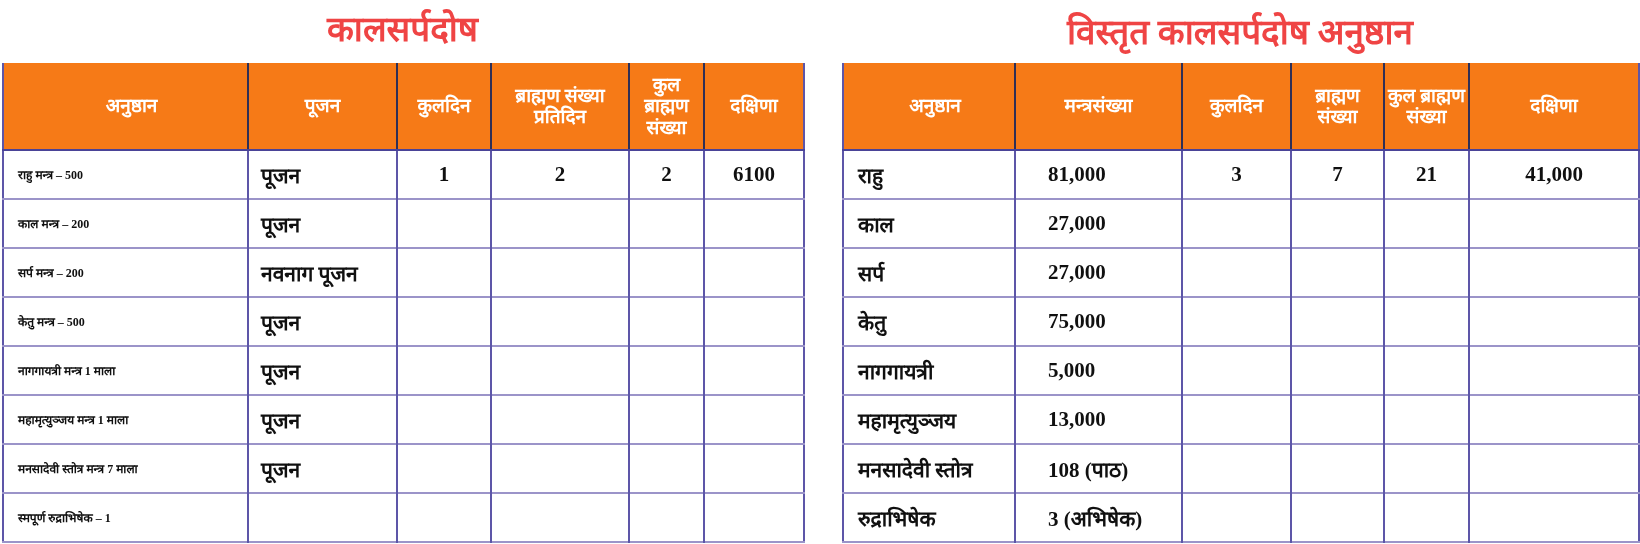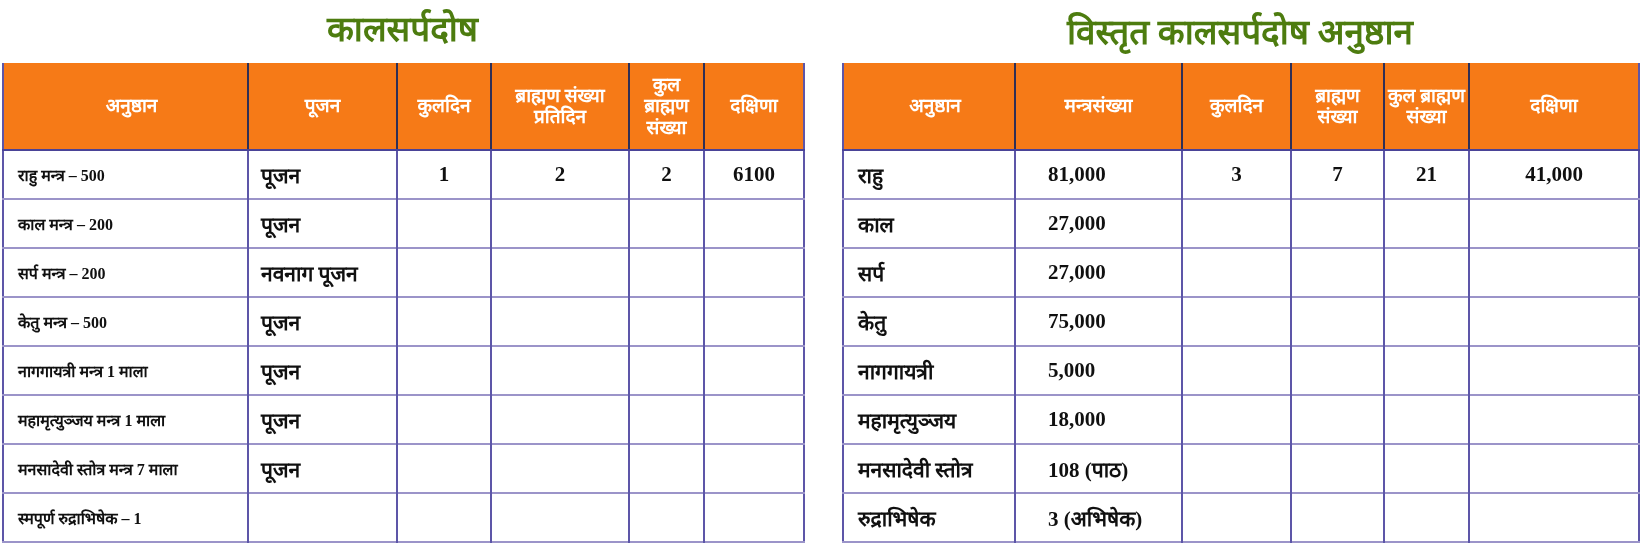--- a/index.html
+++ b/index.html
@@ -11,21 +11,21 @@
     overflow: hidden;
     font-family: "Liberation Serif", "DejaVu Serif", serif;
     color: #101010;
   }
   .title {
     position: absolute;
     top: 4px;
     font-size: 35px;
     font-weight: bold;
     text-align: center;
-    color: #4d7c0f;
+    color: #ef4444;
     white-space: nowrap;
   }
   .title.left-title  { left: 2px;   width: 801px; }
   .title.right-title { left: 842px; width: 796px; top: 7px; }
 
   table.grid {
     position: absolute;
     top: 63px;
     border-collapse: collapse;
     table-layout: fixed;
@@ -63,21 +63,21 @@
     padding: 0 2px;
     border-left: 2px solid #5d56a8;
     border-top: 2px solid #9b94c9;
     white-space: nowrap;
     overflow: hidden;
   }
   td:first-child { border-left: none; text-align: left; padding-left: 14px; }
 
   .grid.left  td:nth-child(2) { text-align: left; padding-left: 12px; }
   .grid.right td:nth-child(2) { text-align: left; padding-left: 32px; }
-  .grid.left  td:first-child  { font-size: 16px; }
+  .grid.left  td:first-child  { font-size: 12px; }
 </style>
 </head>
 <body>
 
 <div class="canvas">
 
   <div class="title left-title">कालसर्पदोष</div>
 
   <div class="title right-title">विस्तृत कालसर्पदोष अनुष्ठान</div>
 
@@ -223,21 +223,21 @@
         <tr>
           <td>नागगायत्री</td>
           <td>5,000</td>
           <td></td>
           <td></td>
           <td></td>
           <td></td>
         </tr>
         <tr>
           <td>महामृत्युञ्जय</td>
-          <td>18,000</td>
+          <td>13,000</td>
           <td></td>
           <td></td>
           <td></td>
           <td></td>
         </tr>
         <tr>
           <td>मनसादेवी स्तोत्र</td>
           <td>108 (पाठ)</td>
           <td></td>
           <td></td>

